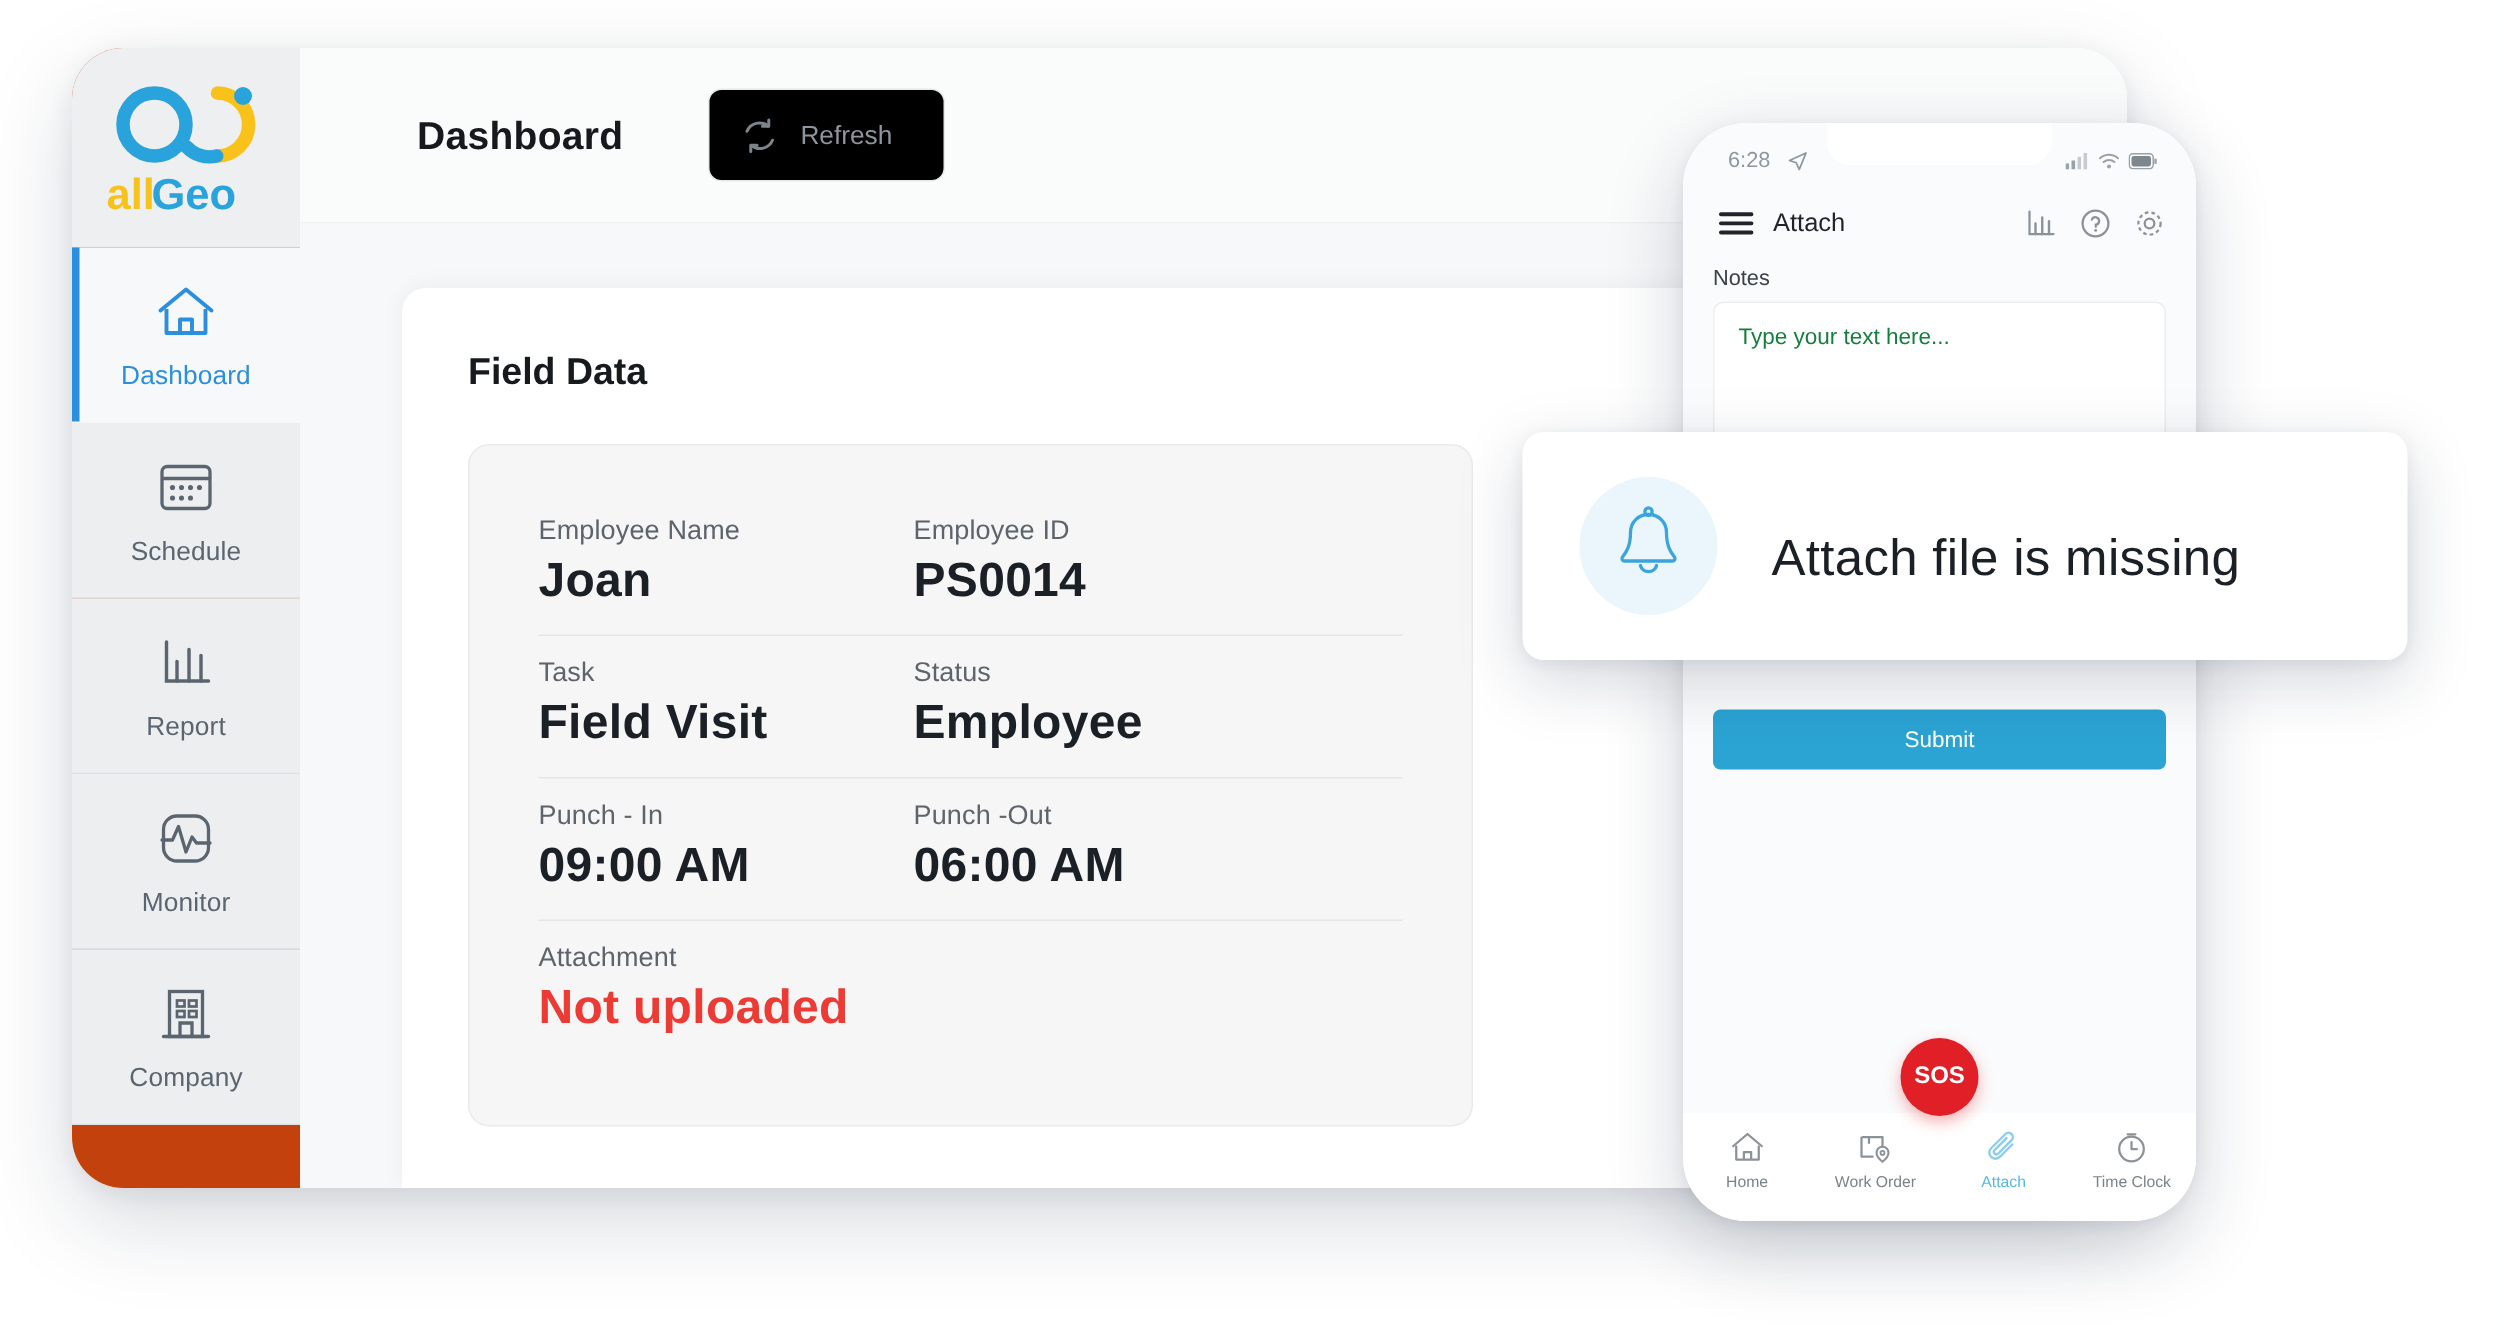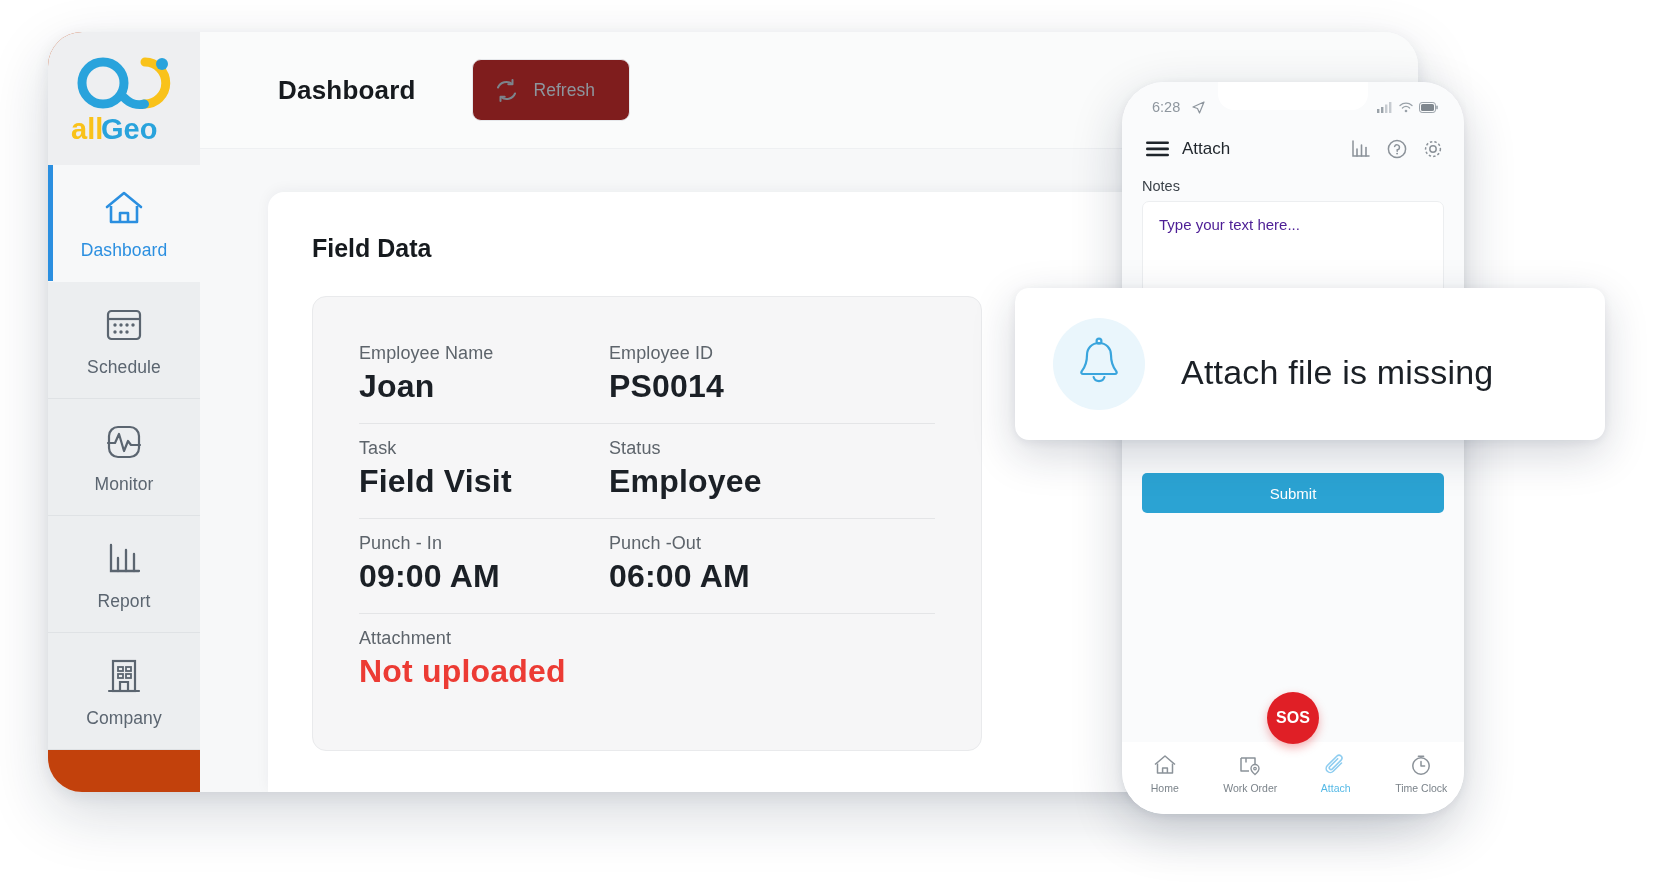--- a/index.html
+++ b/index.html
@@ -60,21 +60,21 @@
   .topbar {
     height: 117px; background: #fafbfb;
     display: flex; align-items: center; gap: 56px;
     padding-left: 78px;
     border-bottom: 1px solid #eef0f2;
   }
   .page-title { font-size: 26px; font-weight: 700; color:#161a1e; letter-spacing:.2px; }
   .refresh-btn {
     display:flex; align-items:center; gap: 14px;
     width: 158px; height: 62px;
-    background:#7f1d1d; border:1px solid #e6e8eb; border-radius: 9px;
+    background:#000000; border:1px solid #e6e8eb; border-radius: 9px;
     padding: 0 20px; cursor:pointer;
   }
   .refresh-btn .lbl { font-size: 17.5px; color:#8d959d; }
   .refresh-ico { width: 27px; height: 27px; display:block; }
 
   
   .content-card {
     position:absolute; left: 68px; top: 160px;
     width: 1185px; height: 600px;
     background:#ffffff; border-radius: 16px 16px 0 0;
@@ -128,21 +128,21 @@
   }
   .ph-left { display:flex; align-items:center; gap: 13px; }
   .ph-title { font-size: 17px; color:#1f252b; }
   .ph-icons { display:flex; align-items:center; gap: 14px; }
   .ph-icons .i { width: 22px; height:22px; display:block; cursor:pointer; }
 
   .ph-body { padding: 6px 20px 0 20px; }
   .notes-label { font-size: 14.5px; color:#3b4249; margin-bottom: 7px; }
   .notes-box {
     height: 150px; background:#ffffff; border:1px solid #eceef0; border-radius: 7px;
-    padding: 14px 16px; font-size: 15px; color:#4c1d95;
+    padding: 14px 16px; font-size: 15px; color:#15803d;
   }
   .attach-grid {
     margin-top: 14px; background:#ffffff; border:1px solid #eceef0; border-radius: 8px;
     padding: 14px 8px 10px 8px;
     display:flex; justify-content:space-between;
   }
   .attach-item { display:flex; flex-direction:column; align-items:center; gap: 5px; width: 48px; cursor:pointer; }
   .attach-item .circ {
     width: 31px; height: 31px; border-radius: 50%;
     border: 1.4px solid #dcdfe2; background:#fff;
@@ -230,34 +230,34 @@
             <circle cx="14" cy="30" r="1.7"></circle>
               <circle cx="20" cy="30" r="1.7"></circle>
               <circle cx="26" cy="30" r="1.7"></circle>
           </g>
         </svg>
         <span class="lbl">Schedule</span>
       </div>
 
       <div class="nav-item">
         <svg class="ico" viewBox="0 0 46 46">
-          <rect x="8" y="8" width="30" height="30" rx="9" fill="none" stroke="#5b6570" stroke-width="2.2"></rect>
-          <path d="M7 24 h7 l4 -9 l5 17 l4 -10 l3 4 h9" fill="none" stroke="#5b6570" stroke-width="2.2" stroke-linecap="round" stroke-linejoin="round"></path>
-        </svg>
-        <span class="lbl">Monitor</span>
-      </div>
-
-      <div class="nav-item">
-        <svg class="ico" viewBox="0 0 46 46">
           <path d="M10 9 V35 H38" fill="none" stroke="#5b6570" stroke-width="2.3" stroke-linecap="round"></path>
           <line x1="17" y1="22" x2="17" y2="35" stroke="#5b6570" stroke-width="2.3" stroke-linecap="round"></line>
           <line x1="25" y1="14" x2="25" y2="35" stroke="#5b6570" stroke-width="2.3" stroke-linecap="round"></line>
           <line x1="33" y1="18" x2="33" y2="35" stroke="#5b6570" stroke-width="2.3" stroke-linecap="round"></line>
         </svg>
         <span class="lbl">Report</span>
+      </div>
+
+      <div class="nav-item">
+        <svg class="ico" viewBox="0 0 46 46">
+          <rect x="8" y="8" width="30" height="30" rx="9" fill="none" stroke="#5b6570" stroke-width="2.2"></rect>
+          <path d="M7 24 h7 l4 -9 l5 17 l4 -10 l3 4 h9" fill="none" stroke="#5b6570" stroke-width="2.2" stroke-linecap="round" stroke-linejoin="round"></path>
+        </svg>
+        <span class="lbl">Monitor</span>
       </div>
 
       <div class="nav-item">
         <svg class="ico" viewBox="0 0 46 46">
           <rect x="12" y="8" width="22" height="30" fill="none" stroke="#5b6570" stroke-width="2.2"></rect>
           <rect x="17" y="14" width="5" height="4" fill="none" stroke="#5b6570" stroke-width="1.8"></rect>
           <rect x="25" y="14" width="5" height="4" fill="none" stroke="#5b6570" stroke-width="1.8"></rect>
           <rect x="17" y="21" width="5" height="4" fill="none" stroke="#5b6570" stroke-width="1.8"></rect>
           <rect x="25" y="21" width="5" height="4" fill="none" stroke="#5b6570" stroke-width="1.8"></rect>
           <path d="M19 38 V29 H27 V38" fill="none" stroke="#5b6570" stroke-width="2.2"></path>

